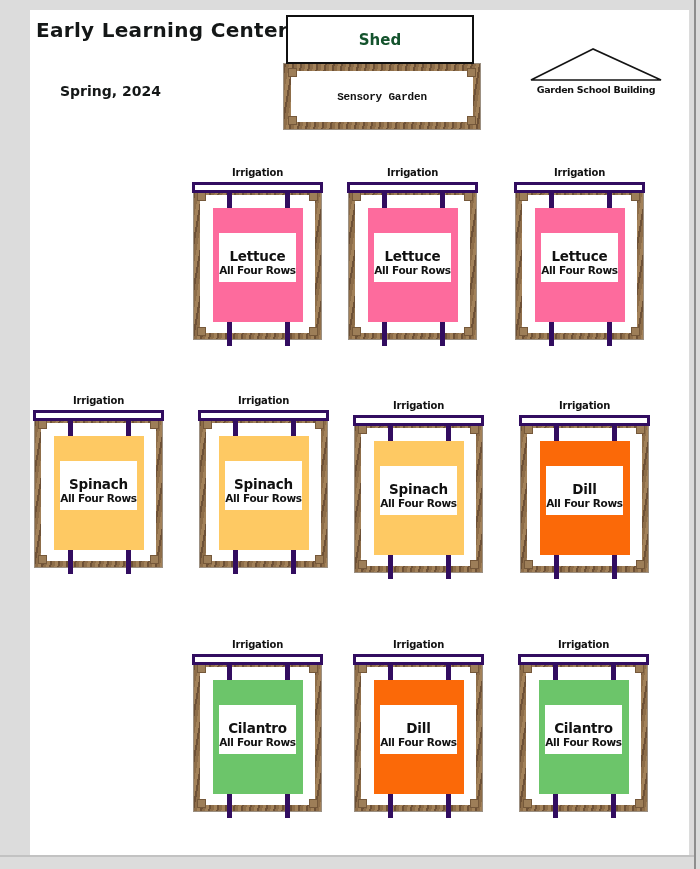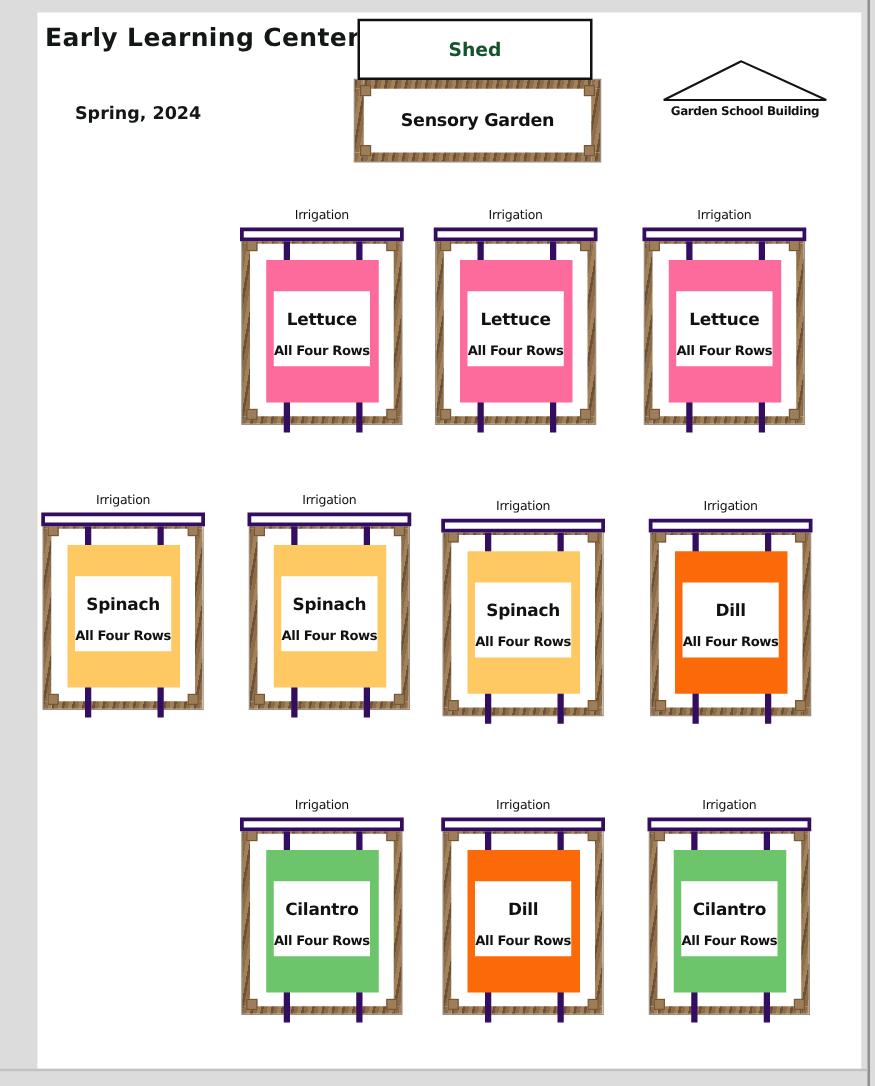--- a/index.html
+++ b/index.html
@@ -32,56 +32,56 @@
   .wood-frame {
     box-sizing:border-box; background:transparent;
     border:7px solid var(--wood);
     border-image:repeating-linear-gradient(100deg,#6e5136 0 2px,#8d6d49 2px 5px,#a28159 5px 8px) 7;
     box-shadow:0 0 0 1px rgba(74,52,28,.55);
   }
   .sensory {
     position:absolute; left:284px; top:64px; width:196px; height:65px; z-index:2;
     display:flex; align-items:center; justify-content:center;
   }
-  .sensory-label { font-size:14px; font-weight:bold; color:#111; letter-spacing:-0.2px; }
+  .sensory-label { font-size:11px; font-weight:bold; color:#111; letter-spacing:-0.2px;font-family:Liberation Mono, monospace; }
 
   .foot {
     position:absolute; width:9px; height:9px; background:#9d7e58;
     box-shadow:inset 0 0 0 1px rgba(90,64,38,.6); z-index:2;
   }
   .foot.tl{left:-3px;top:-3px} .foot.tr{right:-3px;top:-3px}
   .foot.bl{left:-3px;bottom:-3px} .foot.br{right:-3px;bottom:-3px}
 
   .direction { position:absolute; left:526px; top:45px; width:140px; text-align:center; }
   .direction svg { display:block; }
   .dir-label { margin-top:1px; font-size:9.5px; font-weight:bold; letter-spacing:-0.3px; color:#111; white-space:nowrap; }
 
   
   .bed { position:absolute; width:131px; height:182px; }
   .irr-label {
     position:absolute; top:0; left:0; right:0; text-align:center;
-    font-size:10px; font-weight:normal; letter-spacing:-0.2px; color:#111;
+    font-size:10px; font-weight:bold; letter-spacing:-0.2px; color:#111;
   }
   .irr-bar {
     position:absolute; top:15px; left:0; width:131px; height:11px;
     box-sizing:border-box; background:#fff; border:3px solid var(--purple); z-index:5;
   }
   .frame {
     position:absolute; top:22px; left:2px; width:127px; height:150px;
     border-width:6px; border-image-slice:6; z-index:1;
   }
   .pipe { position:absolute; top:16px; width:5px; height:163px; background:var(--purple); z-index:2; }
   .pipe.p1 { left:35px; } .pipe.p2 { left:93px; }
   .crop { position:absolute; left:21px; top:41px; width:90px; height:114px; z-index:3; }
   .crop-label {
     position:absolute; left:27px; top:66px; width:77px; z-index:4;
     background:#fff; text-align:center; padding:15px 0 6px;
   }
   .crop-name { font-size:13.5px; font-weight:bold; letter-spacing:-0.2px; color:#111; }
-  .crop-rows { font-size:10.5px; font-weight:bold; letter-spacing:-0.3px; color:#111; margin-top:11px; }
+  .crop-rows { font-size:10.5px; font-weight:bold; letter-spacing:-0.3px; color:#111; margin-top:0; }
 </style>
 </head>
 <body>
 
 <div class="stage" style="background: rgb(220, 220, 220);">
   <div class="page" style="background: rgb(255, 255, 255);"></div>
 
   <div class="title">
     <div>Early Learning Center</div>
   </div>

